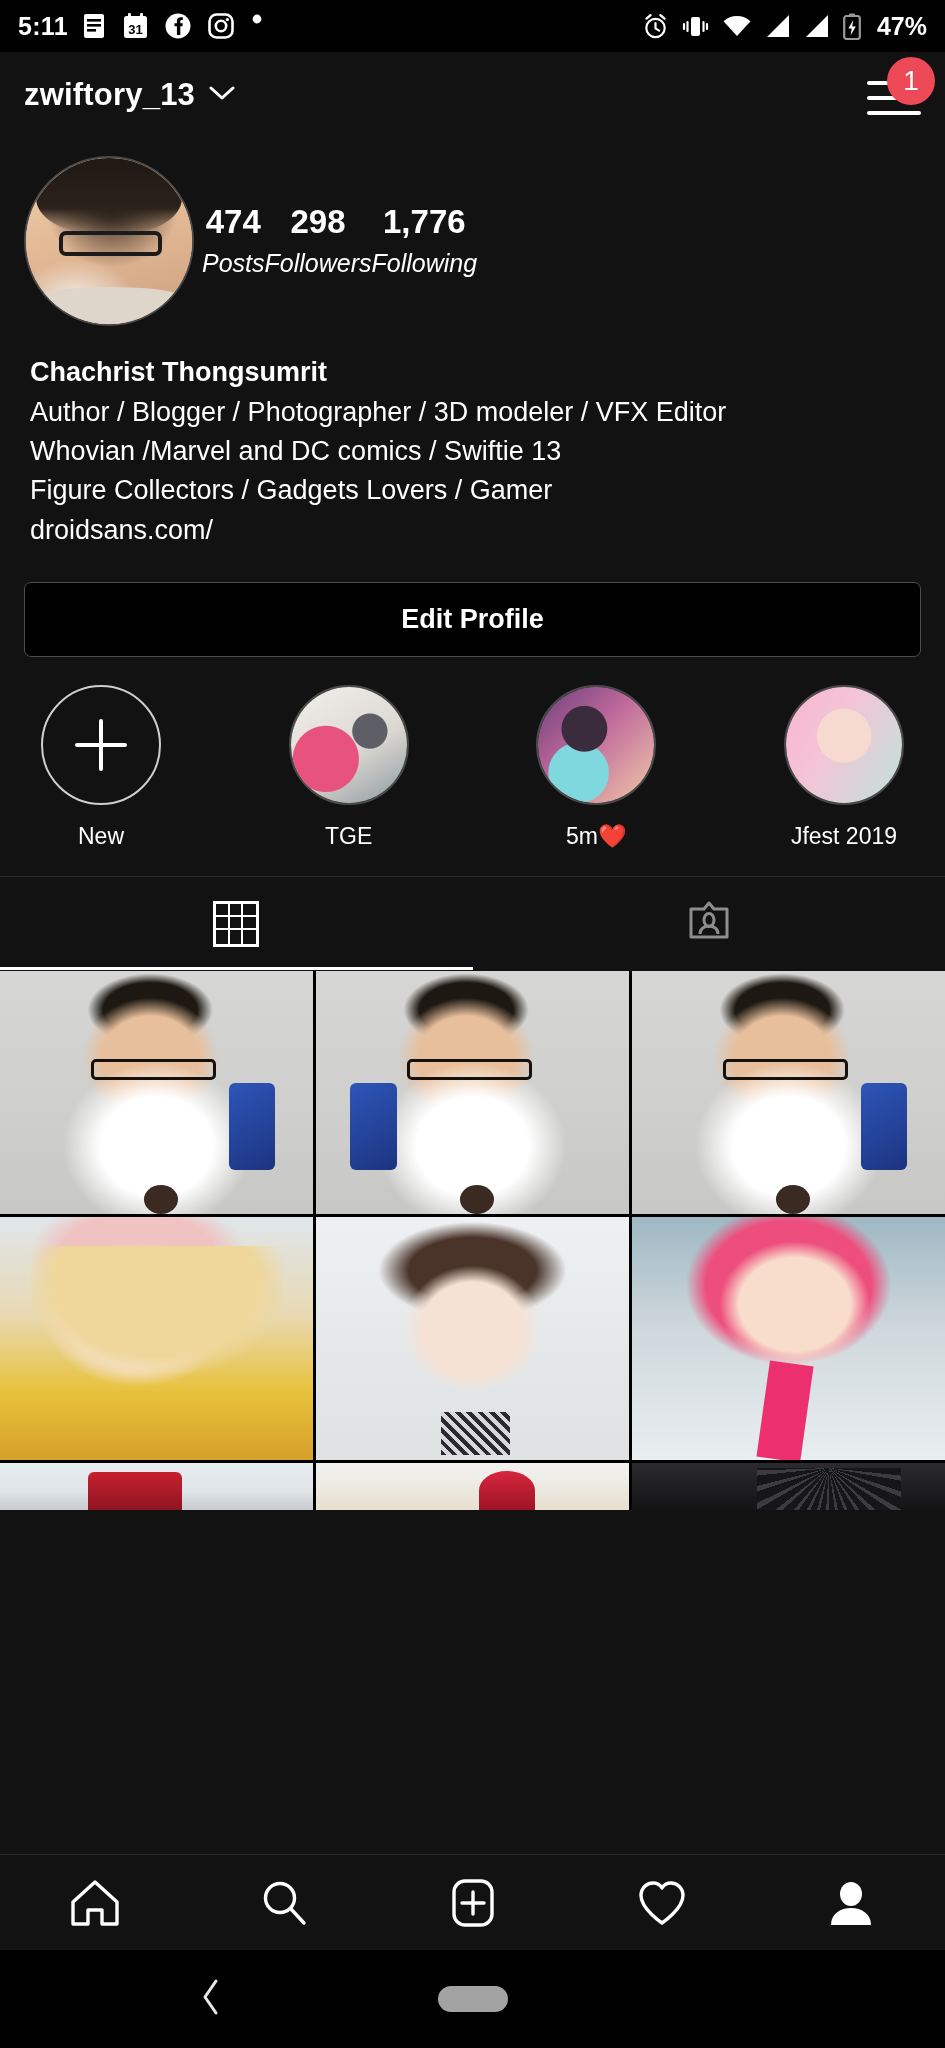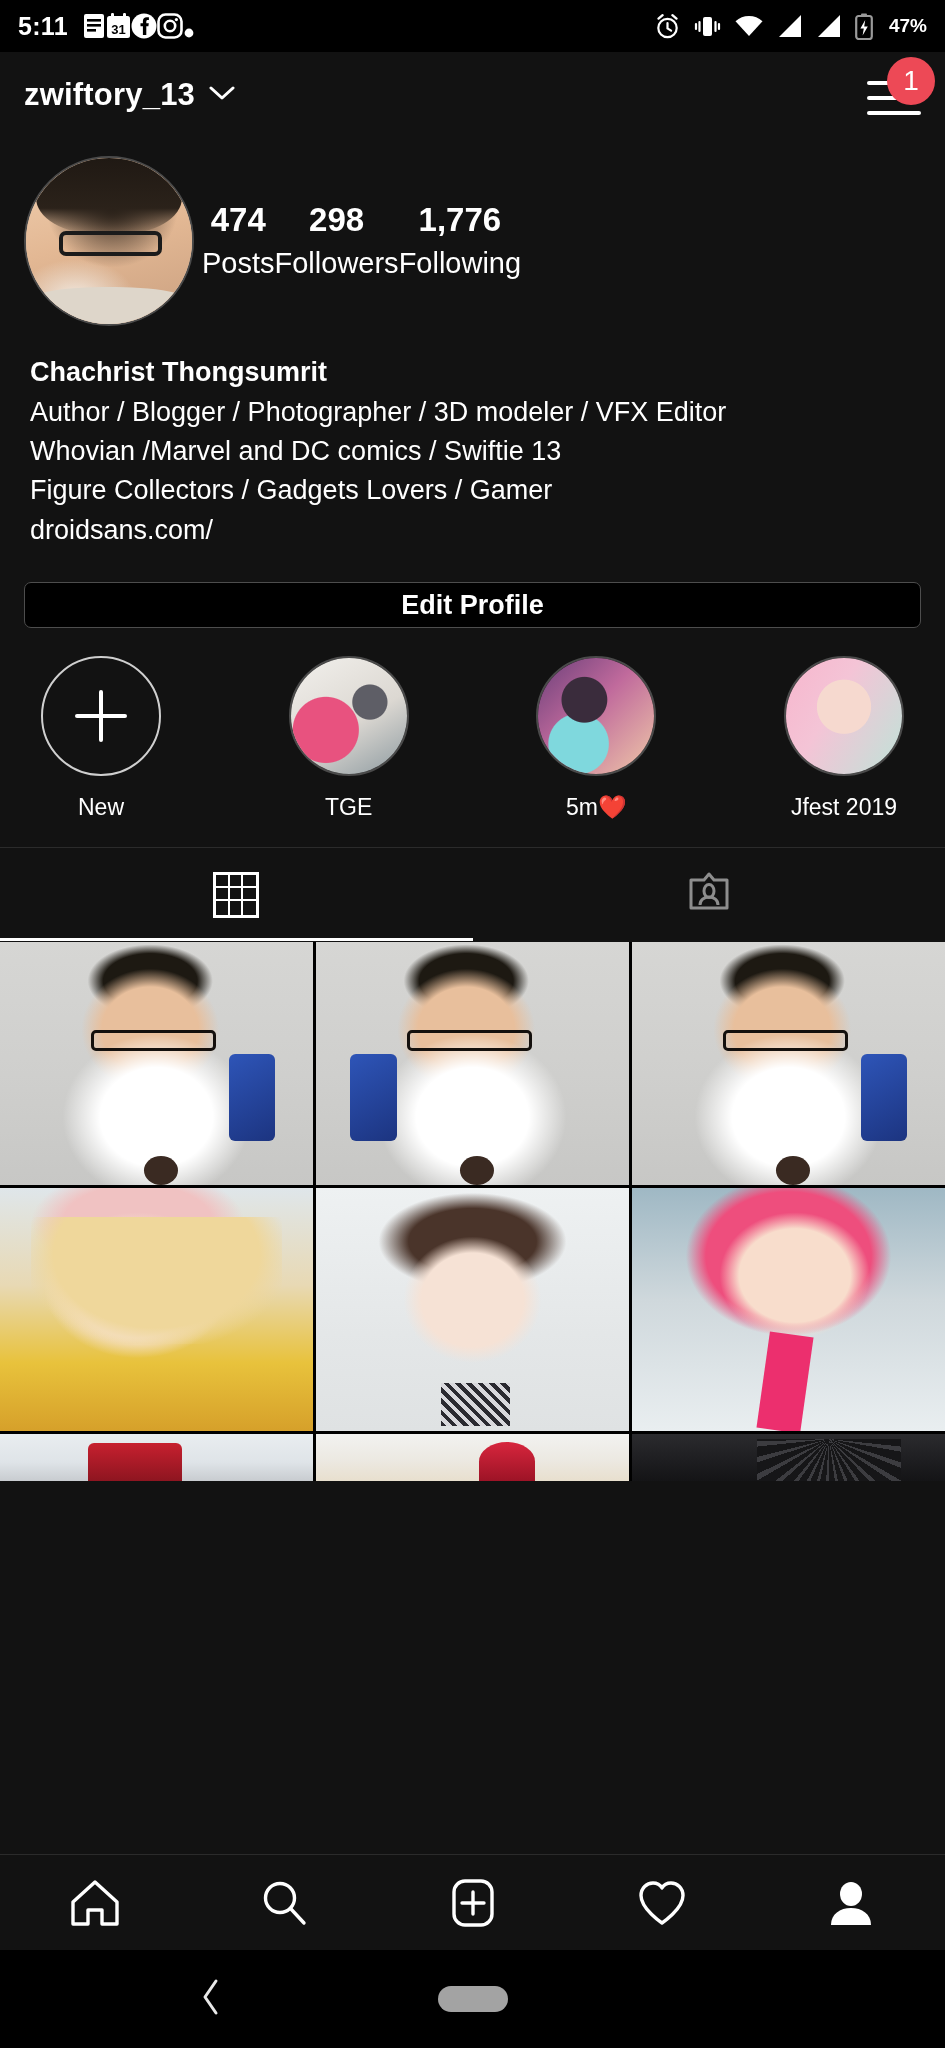--- a/index.html
+++ b/index.html
@@ -11,23 +11,23 @@
   }
   .phone { position:relative; width:945px; height:2048px; background:#121212; }
 
   
   .statusbar {
     height:52px; background:#000; color:#fff;
     display:flex; align-items:center; padding:0 18px;
     font-size:25px; font-weight:600;
   }
   .sb-time { margin-right:14px; letter-spacing:0.3px; }
-  .sb-left { display:flex; align-items:flex-end; }
+  .sb-left { display:flex; align-items:flex-start; gap:17px; }
   .sb-right { margin-left:auto; display:flex; align-items:center; gap:13px; }
-  .sb-right .pct { font-size:19px; font-weight:600; margin-left:3px; }
+  .sb-right .pct { font-size:25px; font-weight:600; margin-left:3px; }
   .ic { display:inline-flex; align-items:center; justify-content:center; }
 
   
   .topbar {
     height:86px; display:flex; align-items:center;
     padding:0 24px; background:#121212; position:relative;
   }
   .uname { color:#fff; font-size:31px; font-weight:700; letter-spacing:0.2px; }
   .chev-dn { margin-left:14px; display:inline-block; }
   .uname-wrap { display:flex; align-items:center; }
@@ -70,31 +70,31 @@
     position:absolute; left:20%; top:44%; width:62%; height:15%;
     border:4px solid #1b1b1b; border-radius:7px;
   }
   .avatar .av-shirt {
     position:absolute; left:-5%; bottom:-4%; width:110%; height:26%;
     background:#ded6ca; border-radius:46% 46% 0 0;
   }
   .stats { flex:1; display:flex; justify-content:flex-start; padding-left:8px; }
   .stat { text-align:center; }
   .stat .num { color:#fff; font-size:33px; font-weight:700; line-height:1.1; }
-  .stat .lbl { color:#fff; font-size:29px; font-weight:400; margin-top:9px; }
+  .stat .lbl { color:#fff; font-size:25px; font-weight:400; margin-top:9px;font-style:italic; }
 
   
   .bio { padding:26px 28px 0 30px; }
   .bio .fullname { color:#fff; font-size:27px; font-weight:700; line-height:1.5; }
   .bio .line { color:#fff; font-size:27px; font-weight:400; line-height:1.46; }
 
   
   .edit-wrap { padding:32px 24px 0 24px; }
   .edit-btn {
-    width:100%; height:46px; border:1.5px solid #4d4d4d; border-radius:7px;
+    width:100%; height:75px; border:1.5px solid #4d4d4d; border-radius:7px;
     background:#000; color:#fff; font-size:27px; font-weight:700;
     display:flex; align-items:center; justify-content:center;
     font-family:"Liberation Sans", sans-serif;
   }
 
   
   .hl-row {
     display:flex; gap:0; padding:28px 0 0 0; overflow:hidden;justify-content:space-between;
   }
   .hl { width:202px; flex:none; display:flex; flex-direction:column; align-items:center; }

